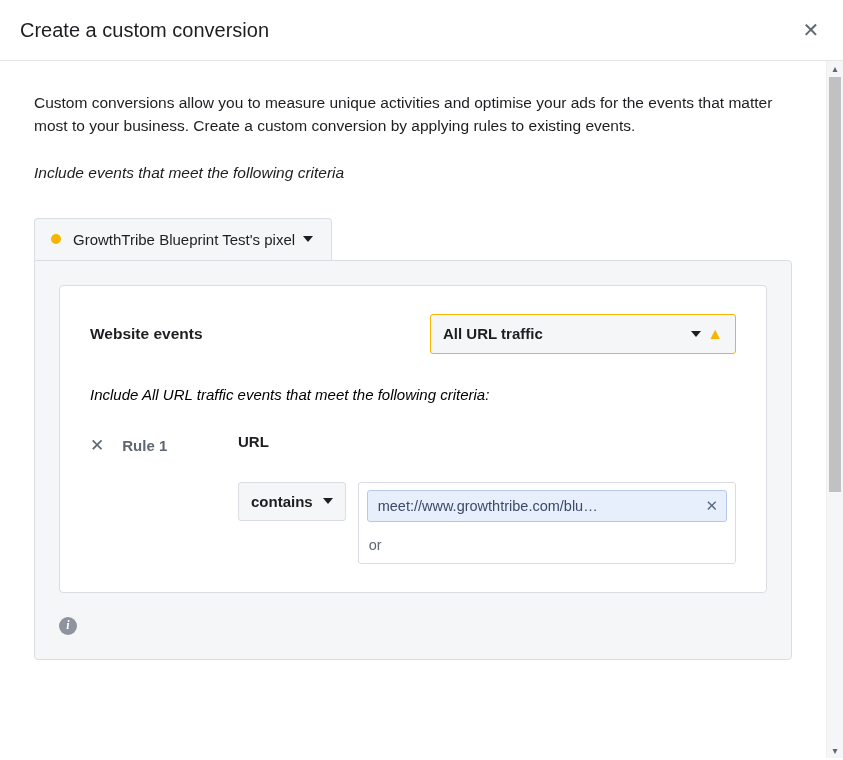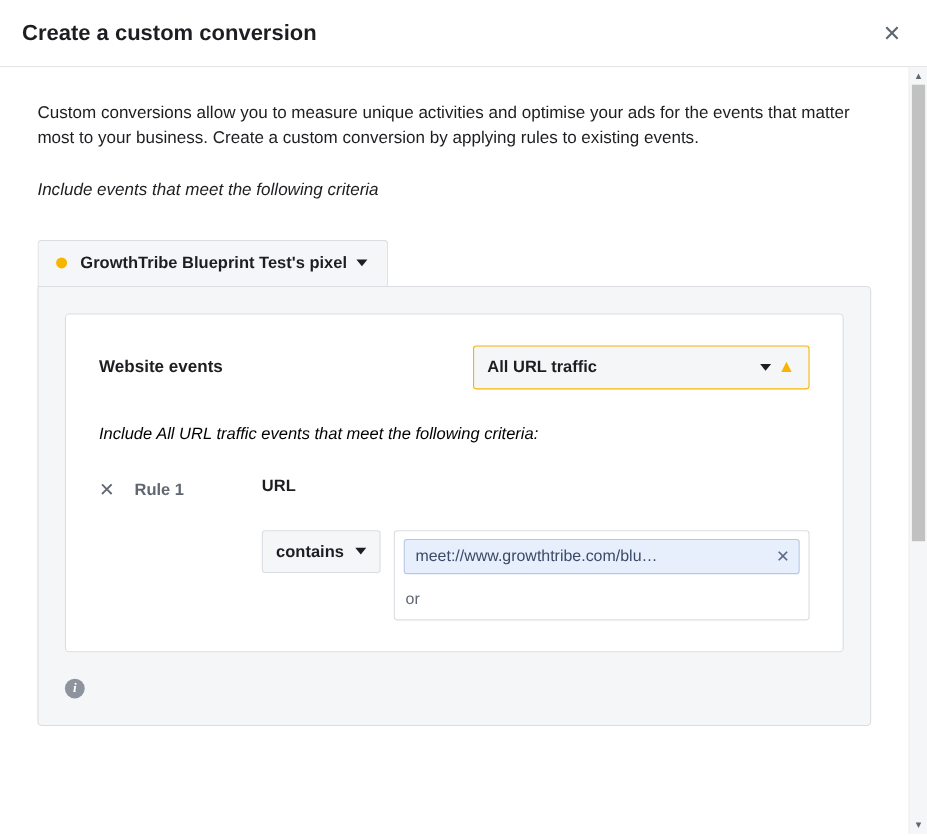--- a/index.html
+++ b/index.html
@@ -1,31 +1,31 @@
 <!DOCTYPE html>
 <html><head>
   <meta charset="utf-8">
   <style>
     * { box-sizing: border-box; margin: 0; padding: 0; font-family: -apple-system, BlinkMacSystemFont, "Segoe UI", Helvetica, Arial, sans-serif; }
     body { background: #ffffff; width: 843px; height: 760px; position: relative; }
     .modal { width: 843px; height: 760px; background: #fff; position: relative; }
     .modal-header { display: flex; align-items: center; justify-content: space-between; padding: 18px 20px 18px 20px; border-bottom: 1px solid #e4e5e7; }
-    .modal-title { font-size: 20px; font-weight: 700; color: #1c1e21; }
+    .modal-title { font-size: 20px; font-weight: 400; color: #1c1e21; }
     .close-btn { width: 24px; height: 24px; display: flex; align-items: center; justify-content: center; cursor: pointer; color: #606770; font-size: 20px; }
     .modal-body-wrap { position: relative; height: 697px; display: flex; }
     .modal-body { flex: 1; padding: 30px 34px 30px 34px; overflow: hidden; }
     .scrollbar-track { width: 17px; background: #f5f6f7; height: 100%; position: relative; border-left: 1px solid #f0f0f0; }
     .scroll-up-arrow { position: absolute; top: 2px; left: 0; width: 100%; text-align: center; font-size: 10px; color: #606770; }
     .scroll-down-arrow { position: absolute; bottom: 2px; left: 0; width: 100%; text-align: center; font-size: 10px; color: #606770; }
     .scroll-thumb { position: absolute; top: 16px; left: 2px; width: 12px; height: 415px; background: #c1c1c1; border-radius: 0; }
     .desc-text { font-size: 15.5px; color: #1c1e21; line-height: 1.5; margin-bottom: 26px; }
     .criteria-label { font-size: 15.5px; color: #1c1e21; margin-bottom: 36px; font-style: italic; }
     .pixel-tab { display: inline-flex; align-items: center; background: #f5f6f7; border: 1px solid #dadde1; border-bottom: none; border-radius: 4px 4px 0 0; padding: 12px 18px 12px 16px; }
     .pixel-dot { width: 10px; height: 10px; border-radius: 50%; background: #f7b500; margin-right: 12px; }
-    .pixel-label { font-size: 15px; font-weight: 700; color: #1c1e21; margin-right: 8px; }
+    .pixel-label { font-size: 15px; font-weight: 400; color: #1c1e21; margin-right: 8px; }
     .caret-down { width: 0; height: 0; border-left: 5px solid transparent; border-right: 5px solid transparent; border-top: 6px solid #1c1e21; }
     .rules-panel { background: #f5f6f7; border: 1px solid #dadde1; border-radius: 0 4px 4px 4px; padding: 24px; }
     .rule-card { background: #fff; border: 1px solid #dadde1; border-radius: 4px; padding: 28px 30px; margin-bottom: 24px; }
     .row1 { display: flex; align-items: center; margin-bottom: 32px; }
     .website-event-label { font-size: 15.5px; font-weight: 700; color: #1c1e21; width: 340px; }
     .event-select { flex: 1; display: flex; align-items: center; justify-content: space-between; background: #f5f6f7; border: 1.5px solid #f7b500; border-radius: 3px; padding: 10px 12px; }
     .event-select-value { font-size: 15px; font-weight: 700; color: #1c1e21; }
     .event-select-icons { display: flex; align-items: center; gap: 6px; }
     .warn-icon { color: #f7b500; font-size: 16px; }
     .criteria-sub { font-size: 15px; color: #000000; margin-bottom: 30px; font-style: italic; }

